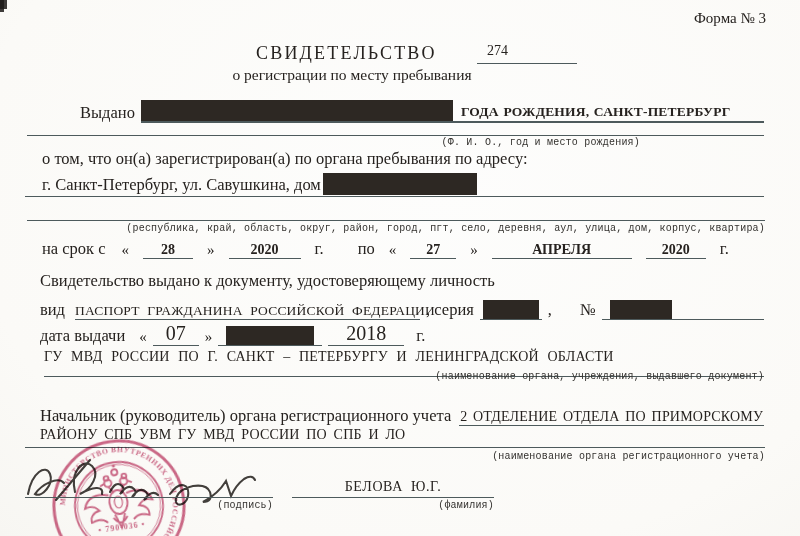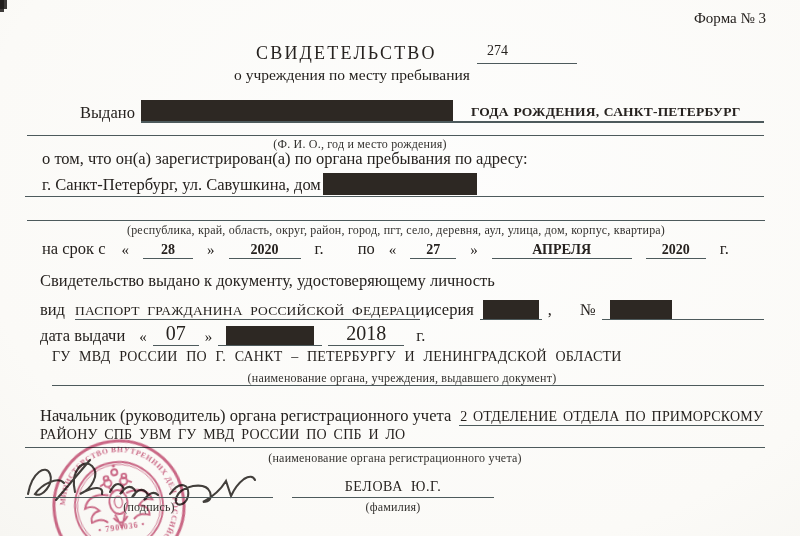--- a/index.html
+++ b/index.html
@@ -17,21 +17,21 @@
     position:relative;width:800px;height:536px;overflow:hidden;
     background:var(--paper);
     background-image:radial-gradient(ellipse at 55% 35%, #fdfdfc 0%, #fbfaf7 75%, #f7f6f2 100%);
   }
   .abs{position:absolute;}
   .row{position:absolute;display:flex;align-items:flex-end;}
   .lbl{font-size:16.5px;white-space:nowrap;}
   .q{font-size:15px;white-space:nowrap;}
   .cell{border-bottom:1.7px solid var(--line);text-align:center;white-space:nowrap;}
   .hline{position:absolute;border-top:1.7px solid var(--line);height:0;}
-  .cap{font-size:12px;color:var(--cap);text-align:center;letter-spacing:.2px;white-space:nowrap;}
+  .cap{font-size:10px;color:var(--cap);text-align:right;letter-spacing:.2px;white-space:nowrap;font-family:Liberation Mono, monospace;}
   .bar{background:var(--bar);}
   .caps{font-size:14px;letter-spacing:.2px;word-spacing:4px;white-space:nowrap;}
   .bcaps{font-weight:bold;font-size:13.5px;letter-spacing:.2px;word-spacing:1px;white-space:nowrap;}
   .bval{font-weight:bold;font-size:14px;}
   .rval{font-size:20px;}
   .title{font-size:18px;letter-spacing:2.2px;white-space:nowrap;}
   .artifact{position:absolute;background:#1c1a18;opacity:.85;}
   svg{overflow:visible;}
 </style>
 </head>
@@ -39,25 +39,25 @@
 
 <div id="page">
 
   <div class="artifact" style="left:0;top:5;width:7px;height:9px;"></div>
   <div class="artifact" style="left:0;top:34;width:4px;height:12px;"></div>
 
   <div class="abs" style="top:10px;right:34px;font-size:15px;">Форма № 3</div>
 
   <div class="abs title" style="left:256px;top:43px;">СВИДЕТЕЛЬСТВО</div>
   <div class="abs cell" style="left:477px;top:43px;width:100px;height:21px;text-align:left;padding-left:10px;font-size:14px;">274</div>
-  <div class="abs" style="left:0;top:66px;width:704px;text-align:center;font-size:15.5px;">о учреждения по месту пребывания</div>
+  <div class="abs" style="left:0;top:66px;width:704px;text-align:center;font-size:15.5px;">о регистрации по месту пребывания</div>
 
   <div class="row" style="left:80px;top:97px;right:36px;height:26px;">
     <span class="lbl" style="margin-right:6px;">Выдано</span>
-    <div style="flex:1;border-bottom:2px solid var(--line);display:flex;align-items:flex-end;gap:18px;">
+    <div style="flex:1;border-bottom:2px solid var(--line);display:flex;align-items:flex-end;gap:8px;">
       <div class="bar" style="width:312px;height:21px;"></div>
       <span class="bcaps" style="line-height:1.35;">ГОДА РОЖДЕНИЯ, САНКТ-ПЕТЕРБУРГ</span>
     </div>
   </div>
   <div class="hline" style="left:27px;right:36px;top:135px;"></div>
   <div class="abs cap" style="left:80px;top:137px;width:560px;">(Ф. И. О., год и место рождения)</div>
 
   <div class="abs lbl" style="left:42px;top:149px;">о том, что он(а) зарегистрирован(а) по органа пребывания по адресу:</div>
 
   <div class="row" style="left:42px;top:172px;height:23px;align-items:flex-end;">
@@ -105,21 +105,21 @@
     <span class="q" style="margin-left:8px;">«</span>
     <span class="cell rval" style="width:46px;">07</span>
     <span class="q">»</span>
     <span class="cell" style="width:104px;display:flex;justify-content:center;align-items:flex-end;">
       <span class="bar" style="width:88px;height:19px;display:block;"></span>
     </span>
     <span class="cell rval" style="width:76px;">2018</span>
     <span class="lbl" style="margin-left:6px;">г.</span>
   </div>
 
-  <div class="abs caps" style="left:52px;right:36px;top:349px;border-bottom:1.7px solid var(--line);padding-bottom:20px;word-spacing:5px;">ГУ МВД РОССИИ ПО Г. САНКТ – ПЕТЕРБУРГУ И ЛЕНИНГРАДСКОЙ ОБЛАСТИ</div>
+  <div class="abs caps" style="left:44px;right:36px;top:349px;border-bottom:1.7px solid var(--line);padding-bottom:11px;word-spacing:5px;">ГУ МВД РОССИИ ПО Г. САНКТ – ПЕТЕРБУРГУ И ЛЕНИНГРАДСКОЙ ОБЛАСТИ</div>
   <div class="abs cap" style="left:40px;right:36px;top:371px;">(наименование органа, учреждения, выдавшего документ)</div>
 
   <div class="row" style="left:40px;right:36px;top:402px;height:24px;">
     <span class="lbl" style="margin-right:8px;">Начальник (руководитель) органа регистрационного учета</span>
     <span class="cell caps" style="flex:1;word-spacing:2px;">2 ОТДЕЛЕНИЕ ОТДЕЛА  ПО ПРИМОРСКОМУ</span>
   </div>
   <div class="abs caps" style="left:25px;right:35px;top:427px;border-bottom:1.7px solid var(--line);padding:0 0 4px 15px;word-spacing:3px;">РАЙОНУ СПБ УВМ  ГУ  МВД РОССИИ  ПО СПБ  И  ЛО</div>
   <div class="abs cap" style="left:25px;right:35px;top:451px;">(наименование органа регистрационного учета)</div>
 
   <svg class="abs" style="left:44px;top:431px;mix-blend-mode:multiply;z-index:2;" width="150" height="150" viewBox="0 0 150 150">

